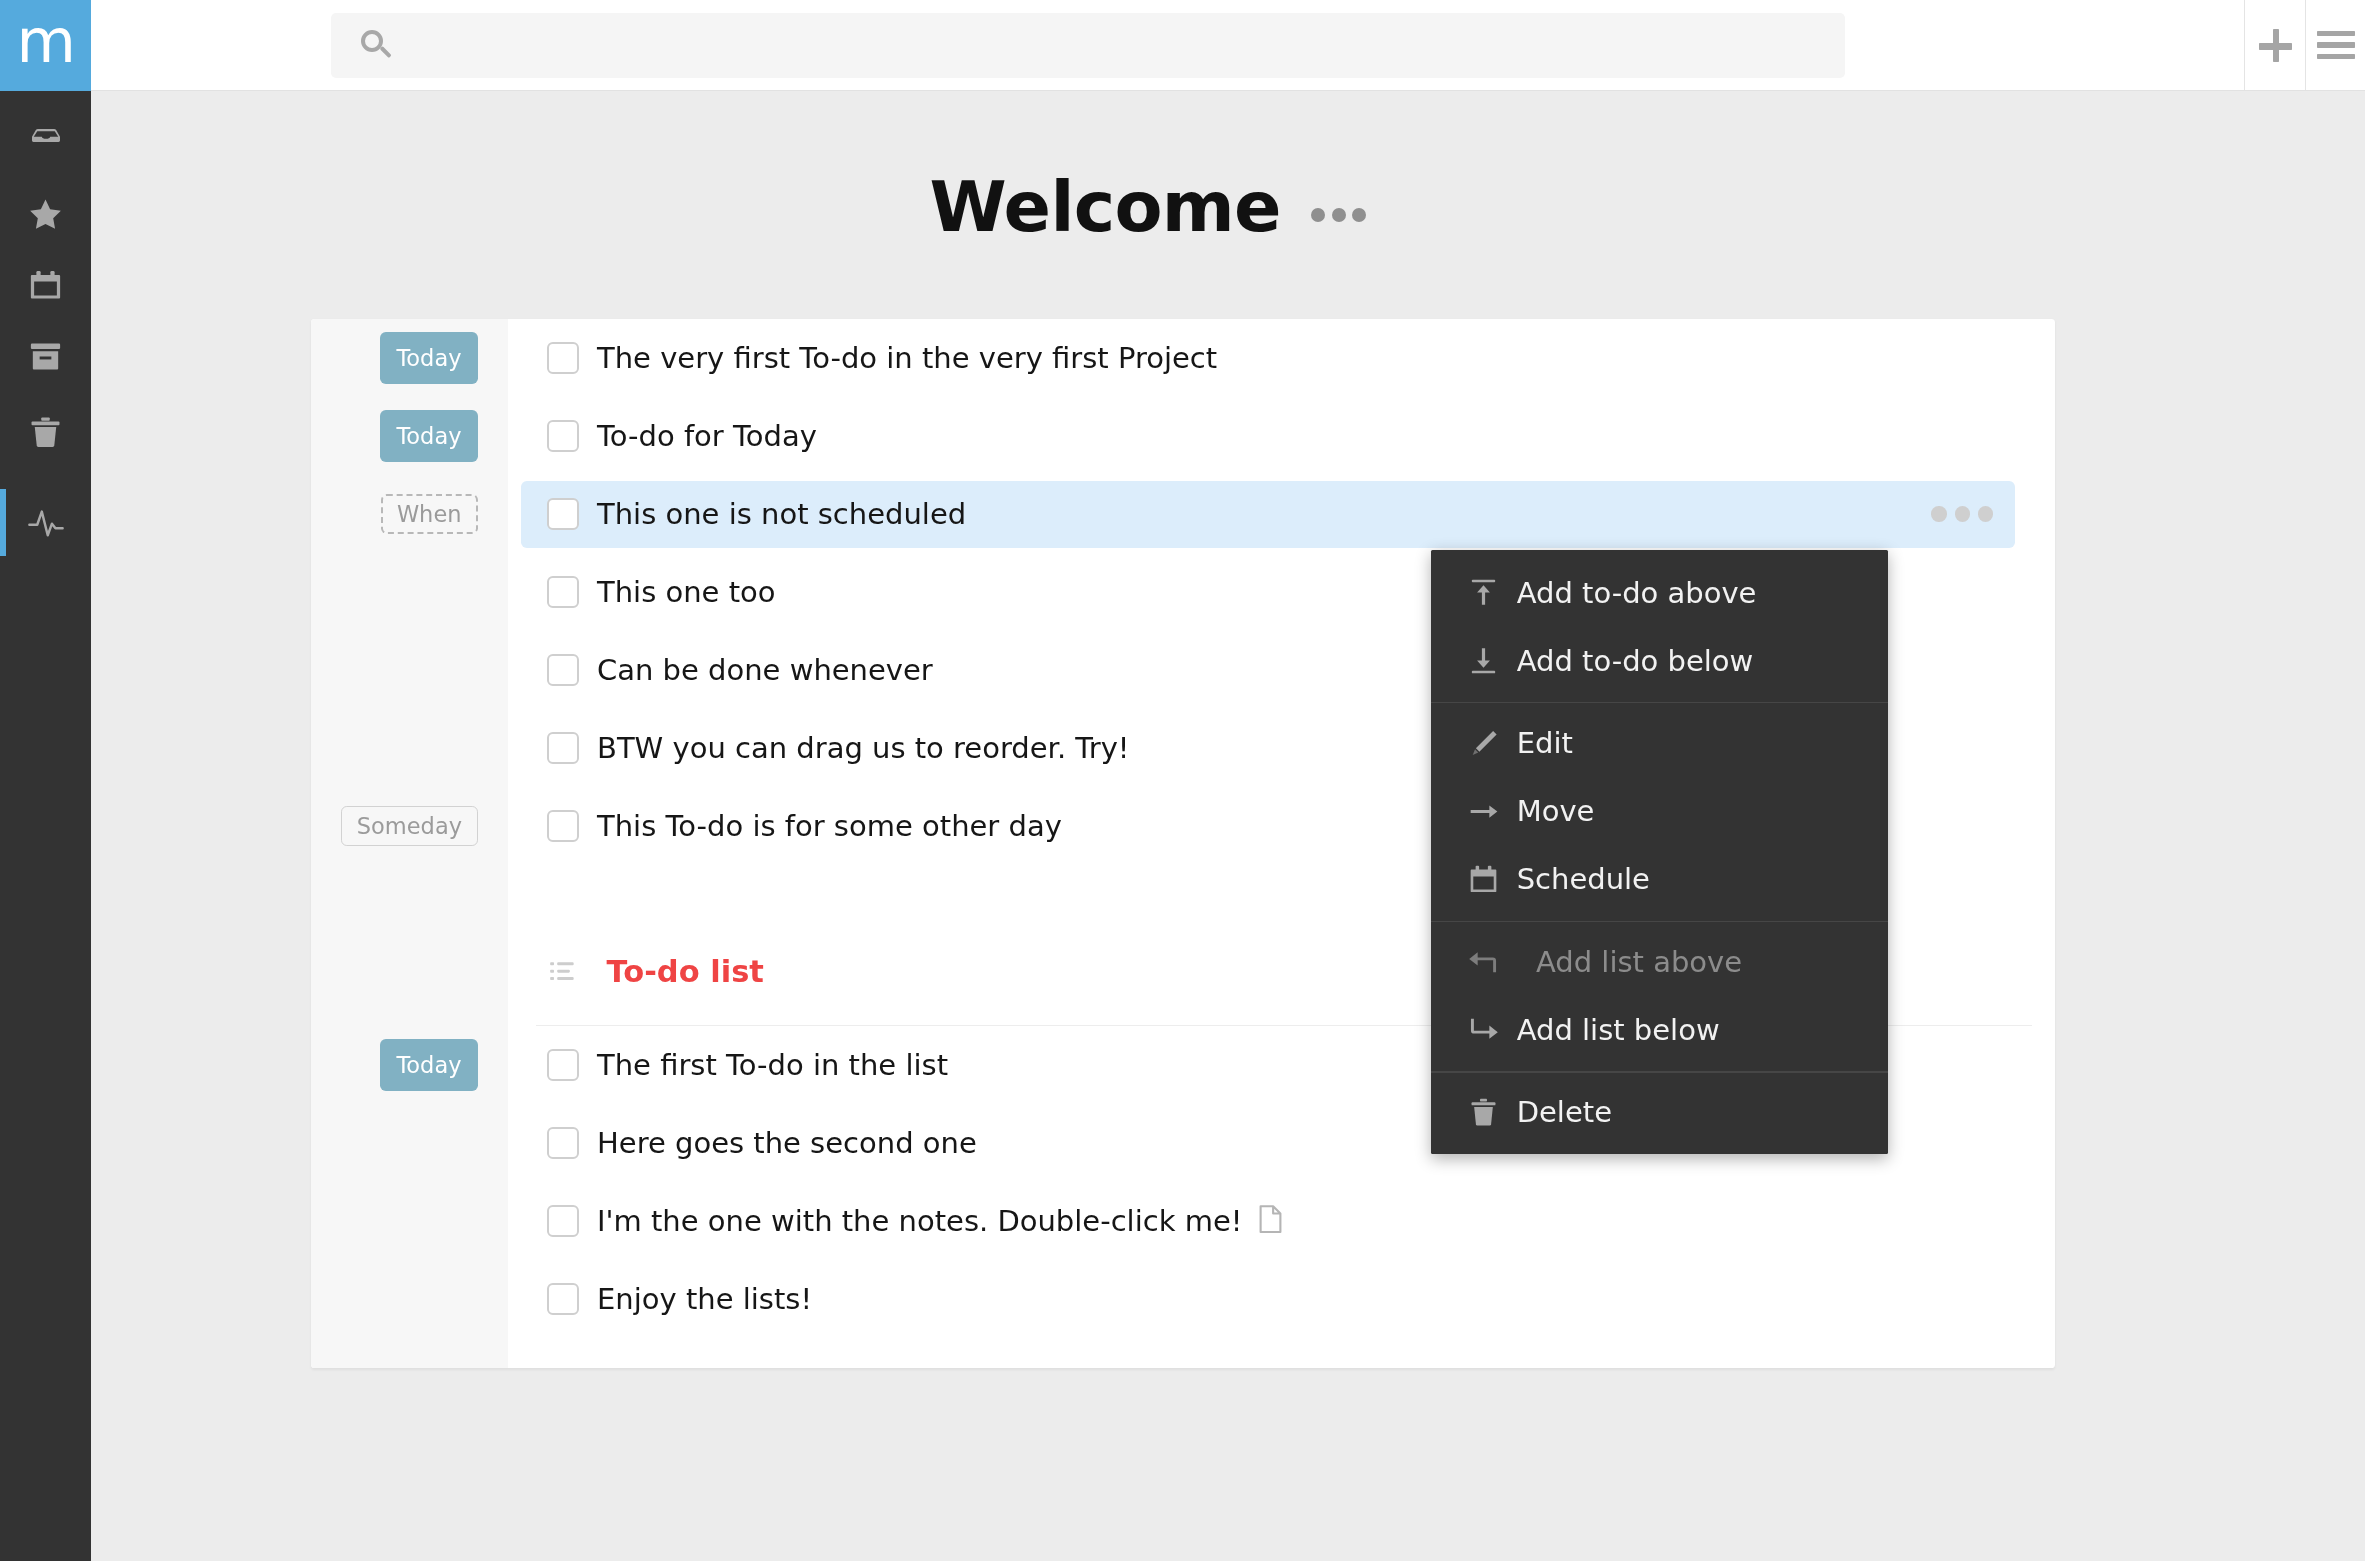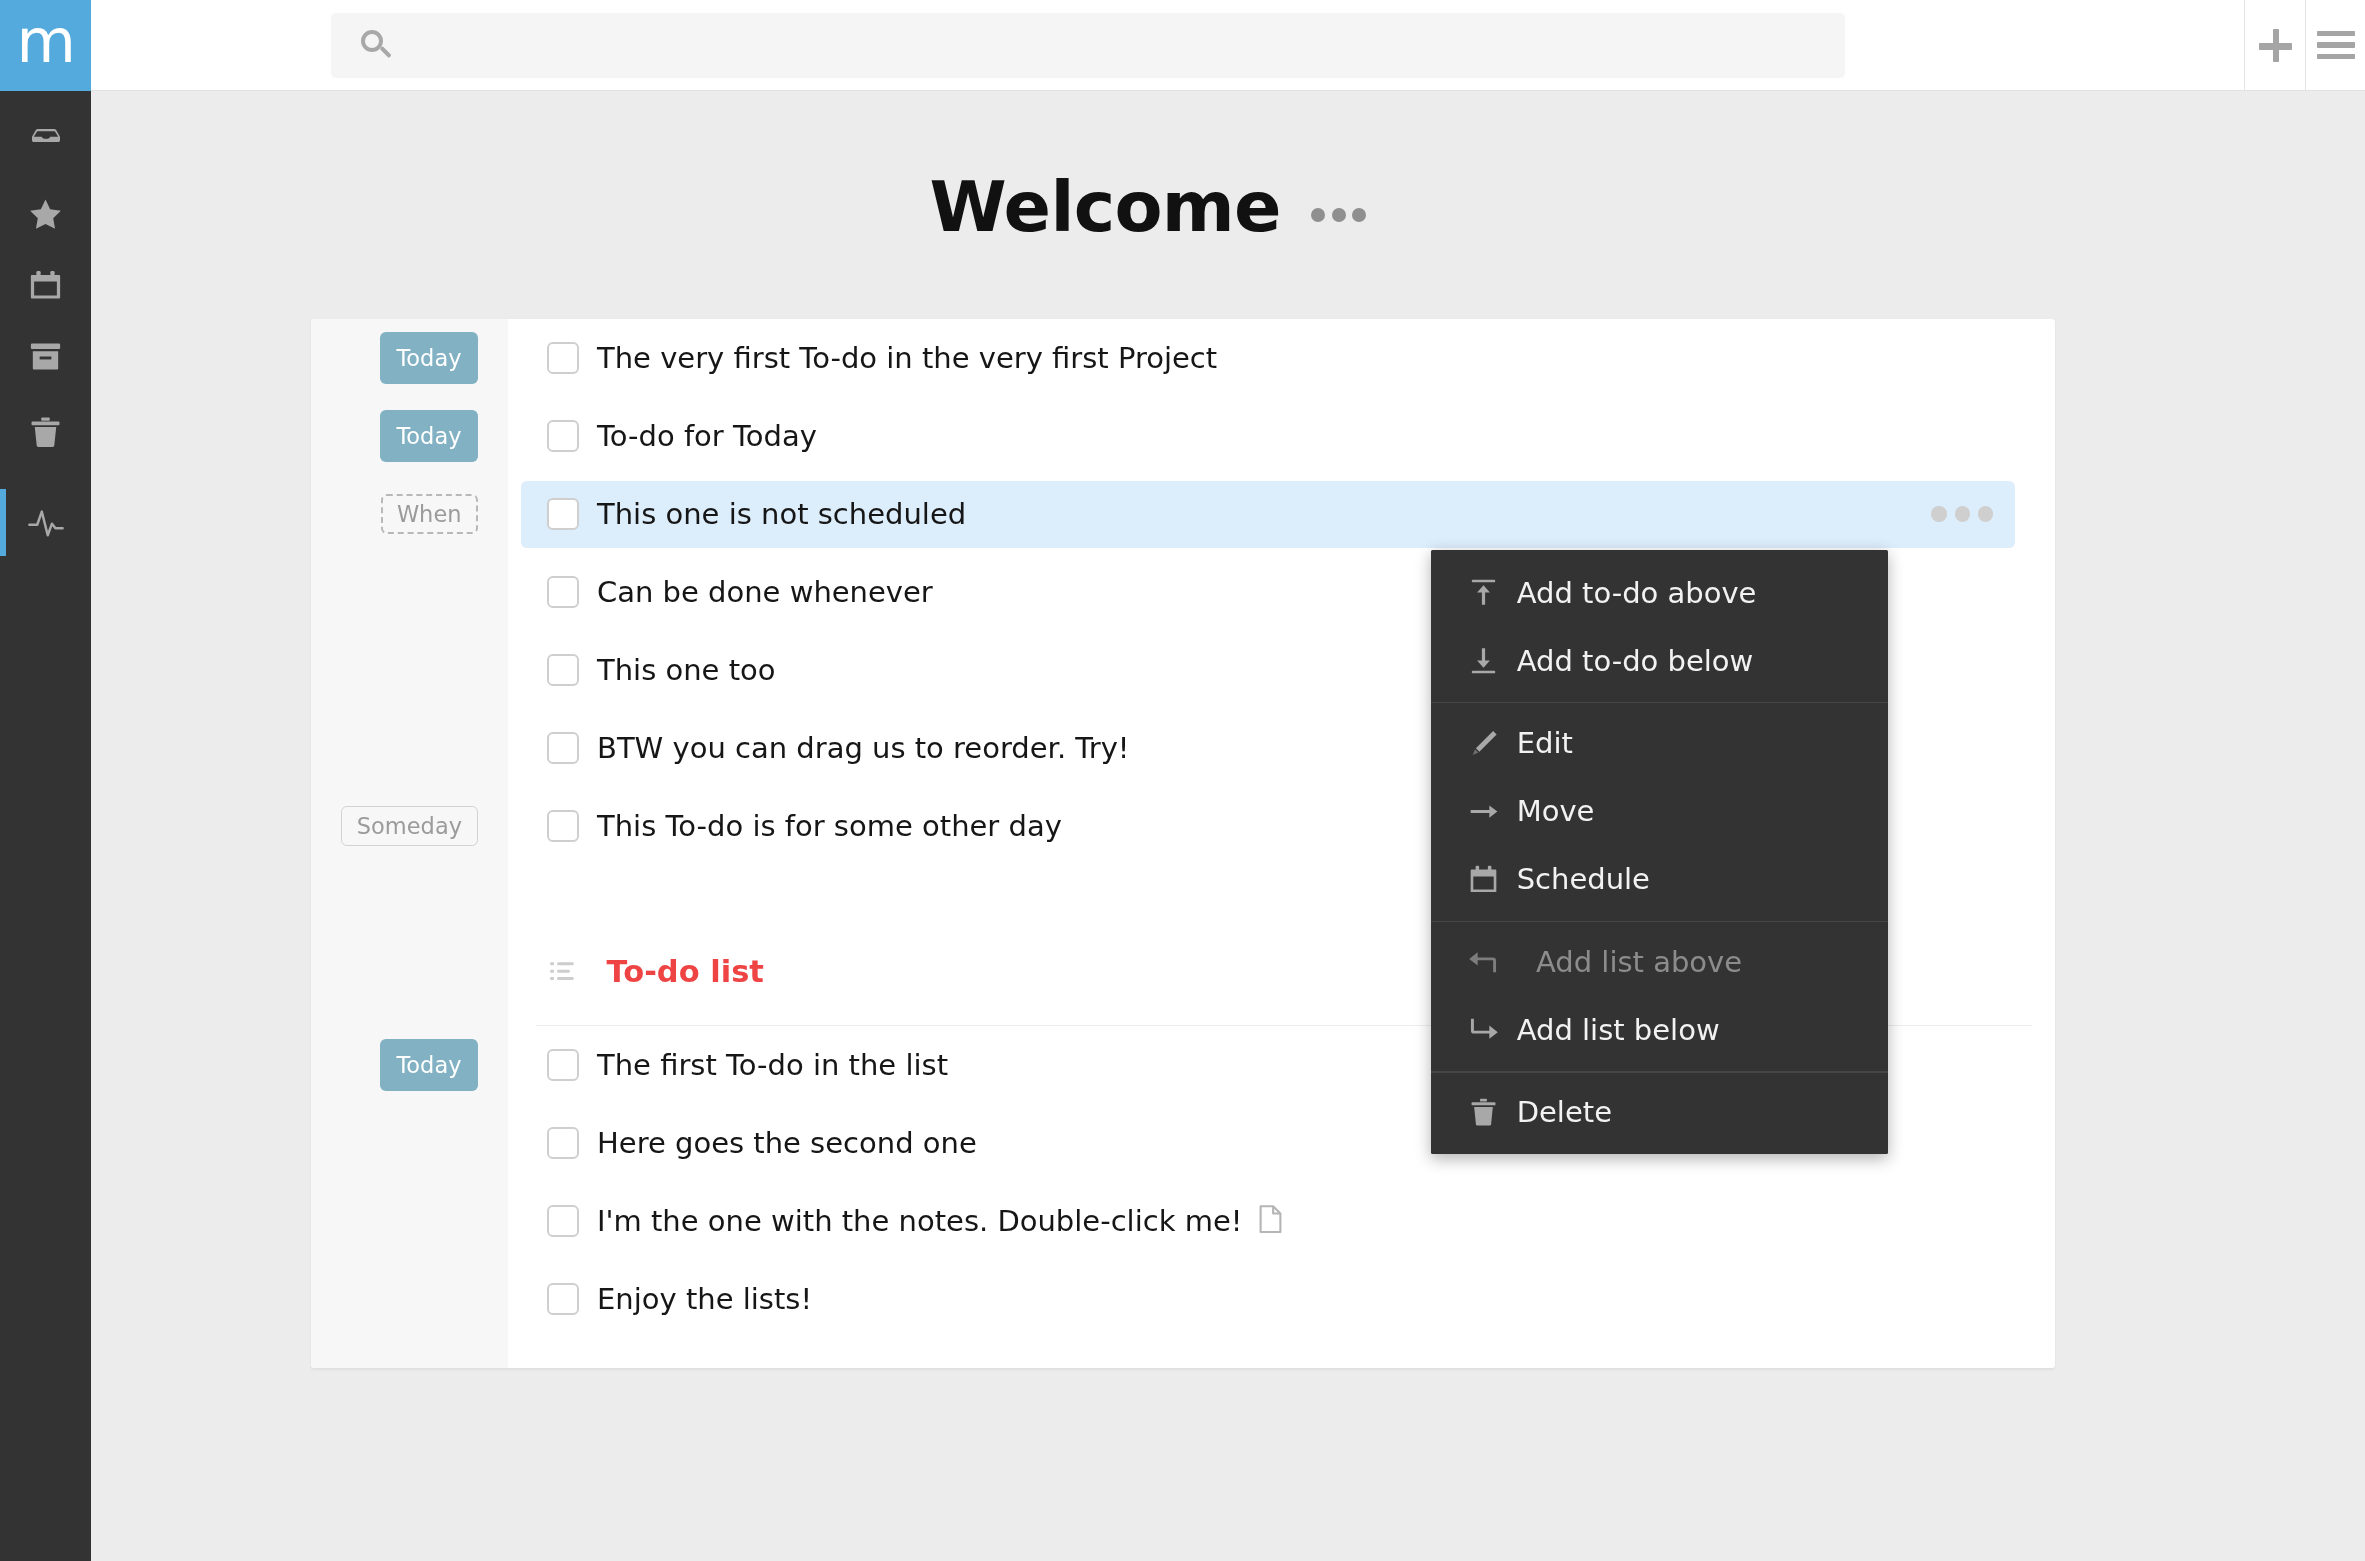--- a/index.html
+++ b/index.html
@@ -298,32 +298,32 @@
             <span></span>
             <span></span>
           </span>
     </div>
   </div>
       <div class="row ">
     <div class="badge-col"></div>
     <div class="task-col">
       <div class="task-inner">
         <span class="chk"></span>
+        <span class="task-text">This one too</span>
+
+      </div>
+
+    </div>
+  </div>
+      <div class="row ">
+    <div class="badge-col"></div>
+    <div class="task-col">
+      <div class="task-inner">
+        <span class="chk"></span>
         <span class="task-text">Can be done whenever</span>
-
-      </div>
-
-    </div>
-  </div>
-      <div class="row ">
-    <div class="badge-col"></div>
-    <div class="task-col">
-      <div class="task-inner">
-        <span class="chk"></span>
-        <span class="task-text">This one too</span>
 
       </div>
 
     </div>
   </div>
       <div class="row ">
     <div class="badge-col"></div>
     <div class="task-col">
       <div class="task-inner">
         <span class="chk"></span>

